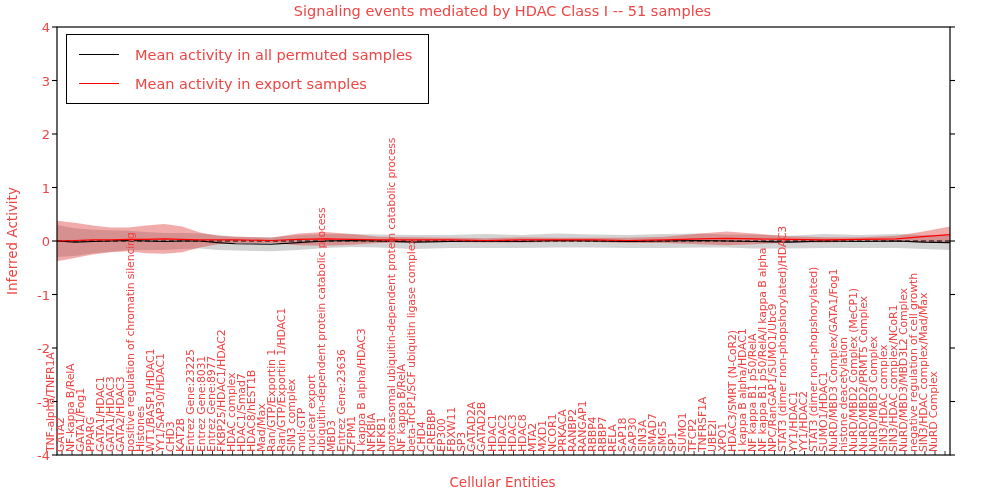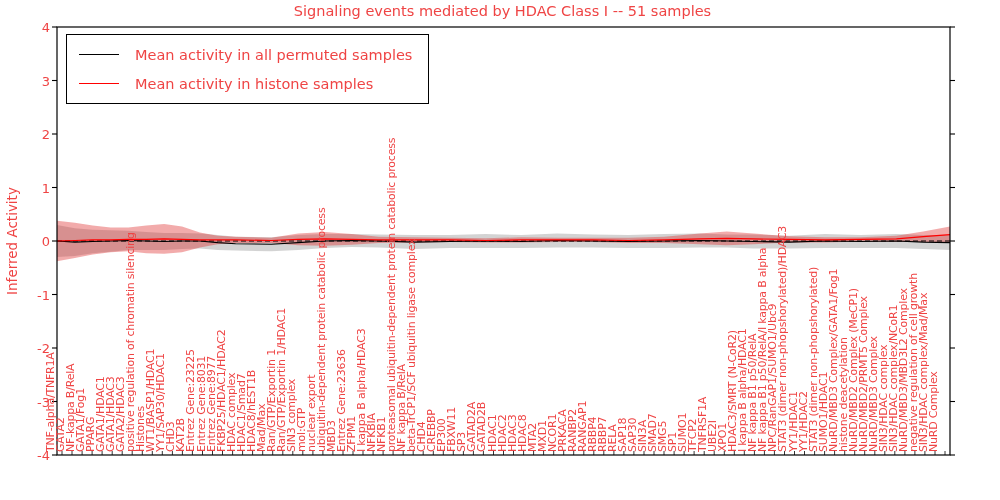--- a/index.html
+++ b/index.html
@@ -161,20 +161,21 @@
       <line x1="884.8" y1="455" x2="884.8" y2="451" stroke="#000" stroke-width="0.8"></line>
       <line x1="894.8" y1="455" x2="894.8" y2="451" stroke="#000" stroke-width="0.8"></line>
       <line x1="904.9" y1="455" x2="904.9" y2="451" stroke="#000" stroke-width="0.8"></line>
       <line x1="914.9" y1="455" x2="914.9" y2="451" stroke="#000" stroke-width="0.8"></line>
       <line x1="924.9" y1="455" x2="924.9" y2="451" stroke="#000" stroke-width="0.8"></line>
       <line x1="935.0" y1="455" x2="935.0" y2="451" stroke="#000" stroke-width="0.8"></line>
       <line x1="945.0" y1="455" x2="945.0" y2="451" stroke="#000" stroke-width="0.8"></line>
     </svg>
   <div class="title">Signaling events mediated by HDAC Class I -- 51 samples</div>
   <div class="ylabel">Inferred Activity</div>
+  <div class="xlabel">Cellular Entities</div>
   <div id="yticks">
       <div class="ytick" style="top: 27px;">4</div>
       <div class="ytick" style="top: 80.5px;">3</div>
       <div class="ytick" style="top: 134px;">2</div>
       <div class="ytick" style="top: 187.5px;">1</div>
       <div class="ytick" style="top: 241px;">0</div>
       <div class="ytick" style="top: 294.5px;">-1</div>
       <div class="ytick" style="top: 348px;">-2</div>
       <div class="ytick" style="top: 401.5px;">-3</div>
       <div class="ytick" style="top: 455px;">-4</div>
@@ -270,16 +271,16 @@
       <span class="xtick" style="left: 928.966px; top: 441px;">SIN3/HDAC complex/Mad/Max</span>
       <span class="xtick" style="left: 939px; top: 441px;">NuRD Complex</span>
     </div>
   <div class="legend">
     <div class="legend-row">
       <span class="legend-line"></span>
       <span class="legend-text">Mean activity in all permuted samples</span>
     </div>
     <div class="legend-row">
       <span class="legend-line red"></span>
-      <span class="legend-text">Mean activity in histone samples</span>
+      <span class="legend-text">Mean activity in export samples</span>
     </div>
   </div>
 </div>
 
 </body></html>

